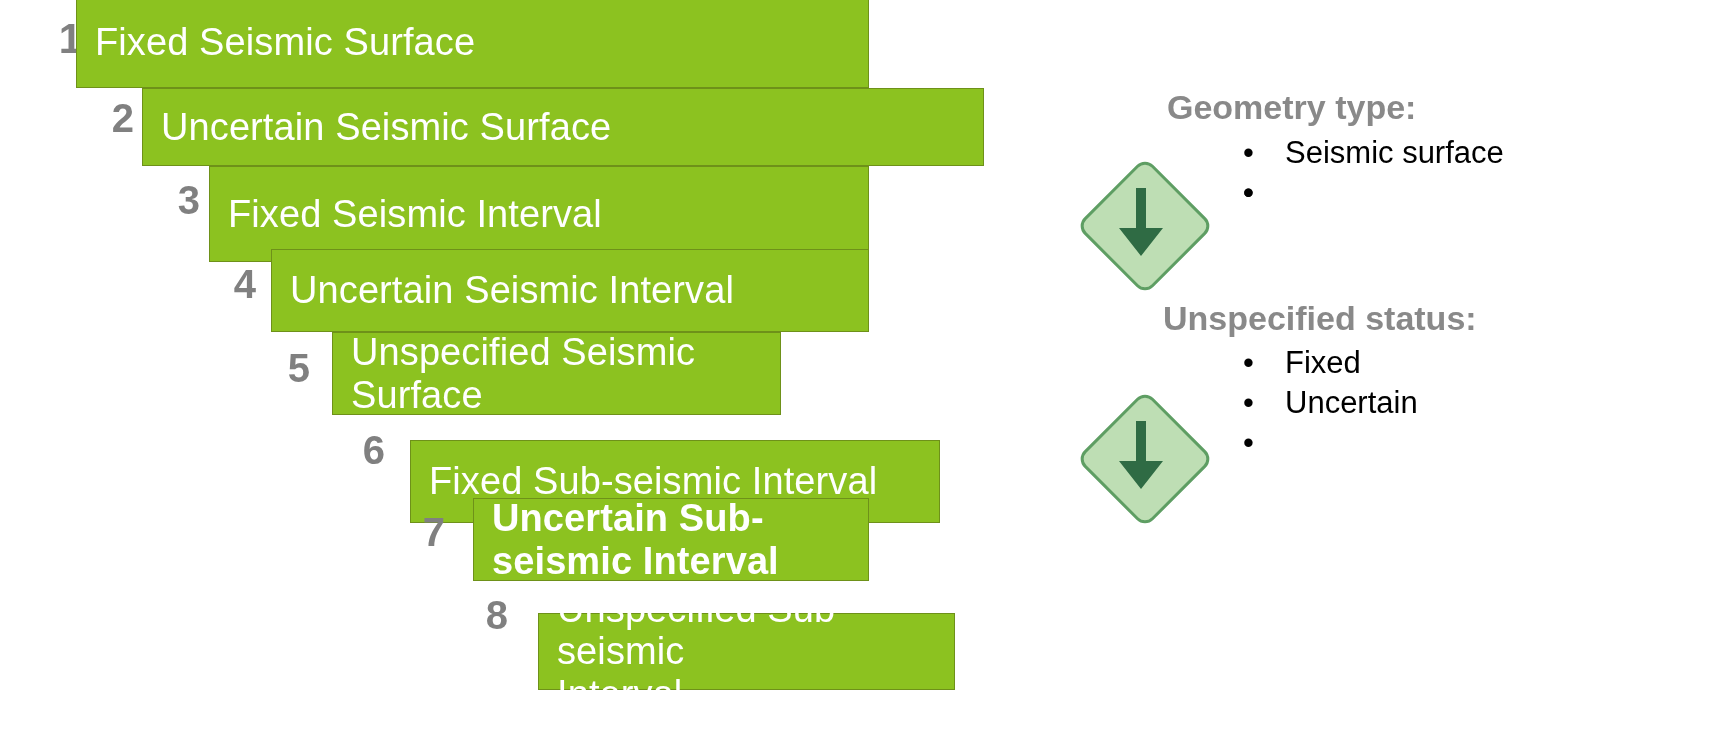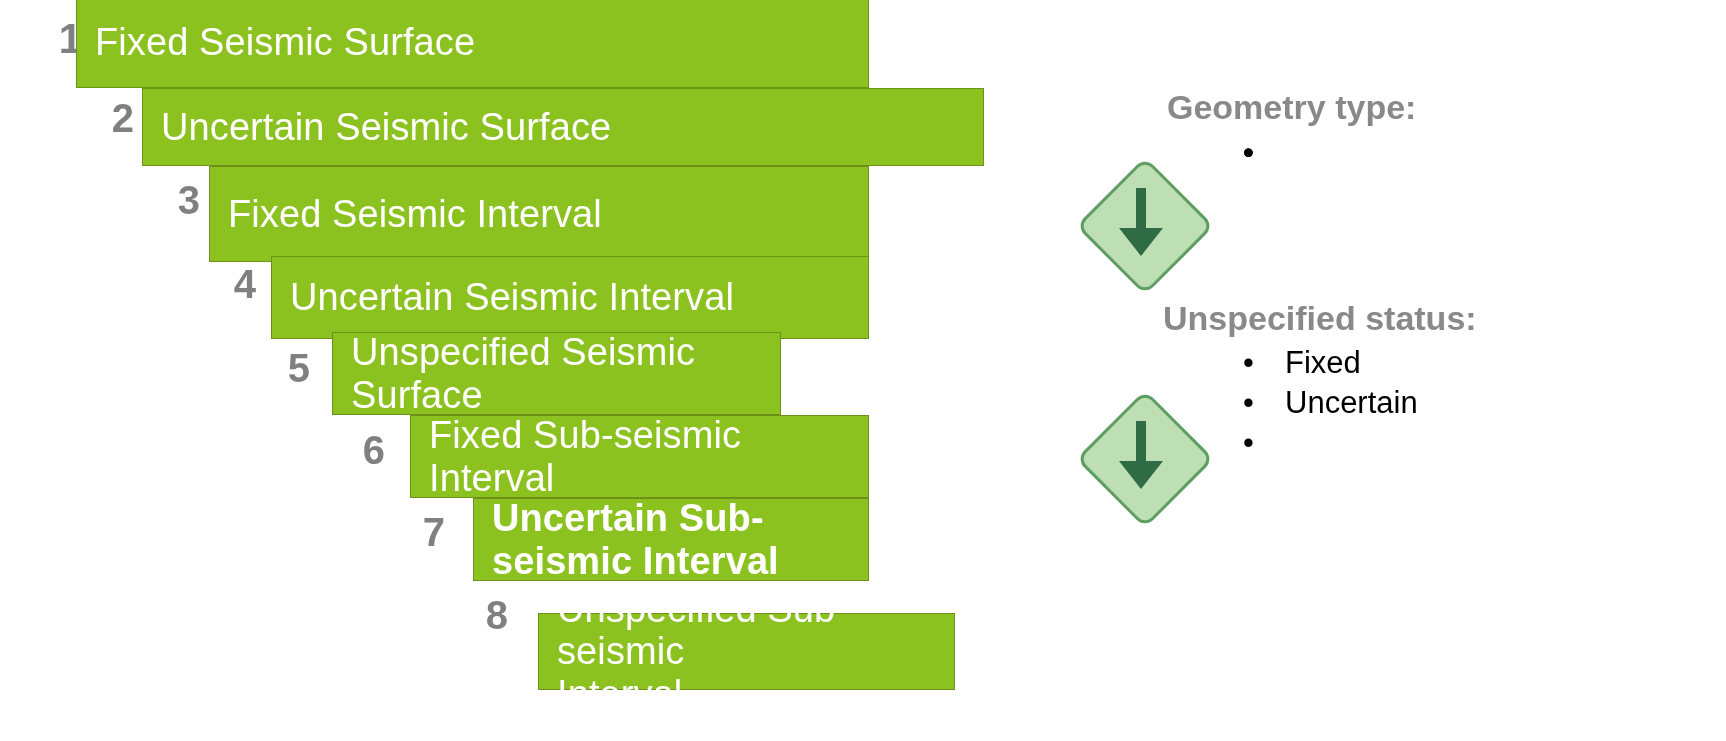--- a/index.html
+++ b/index.html
@@ -85,29 +85,29 @@
       </div>
       <div class="step-number" style="left: 74px; top: 98px; font-size: 40px;">2</div>
       <div class="bar" style="left: 142px; top: 88px; width: 842px; height: 78px;">
         <span class="bar-label">Uncertain Seismic Surface</span>
       </div>
       <div class="step-number" style="left: 140px; top: 180px; font-size: 40px;">3</div>
       <div class="bar" style="left: 209px; top: 166px; width: 660px; height: 96px;">
         <span class="bar-label">Fixed Seismic Interval</span>
       </div>
       <div class="step-number" style="left: 196px; top: 264px; font-size: 40px;">4</div>
-      <div class="bar" style="left: 271px; top: 249px; width: 598px; height: 83px; margin-top: 7px;">
+      <div class="bar" style="left: 271px; top: 249px; width: 598px; height: 83px;">
         <span class="bar-label">Uncertain Seismic Interval</span>
       </div>
       <div class="step-number" style="left: 250px; top: 348px; font-size: 40px;">5</div>
       <div class="bar" style="left: 332px; top: 332px; width: 449px; height: 83px;">
         <span class="bar-label">Unspecified Seismic Surface</span>
       </div>
       <div class="step-number" style="left: 325px; top: 430px; font-size: 40px;">6</div>
-      <div class="bar" style="left: 410px; top: 415px; width: 459px; height: 83px;">
+      <div class="bar" style="left: 410px; top: 440px; width: 530px; height: 83px;">
         <span class="bar-label">Fixed Sub-seismic Interval</span>
       </div>
       <div class="step-number" style="left: 385px; top: 512px; font-size: 40px;">7</div>
       <div class="bar" style="left: 473px; top: 498px; width: 396px; height: 83px; font-weight: bold;">
         <span class="bar-label">Uncertain Sub-seismic Interval</span>
       </div>
       <div class="step-number" style="left: 448px; top: 595px; font-size: 40px;">8</div>
       <div class="bar" style="left: 490px; top: 613px; width: 417px; height: 77px; margin-left: 48px;">
         <span class="bar-label">Unspecified Sub-seismic
 Interval</span>
@@ -116,21 +116,21 @@
 
   <div id="legend">
       <div class="legend-title" style="left: 1135px; top: 90px; margin-left: 32px;">Geometry type:</div>
       <div class="diamond" style="left: 1096px; top: 177px;"></div>
       <div class="diamond-arrow" style="left: 1077px; top: 158px;">
         <svg width="60" height="76" viewBox="0 0 60 76" aria-hidden="true">
           <path d="M25 4 L35 4 L35 44 L52 44 L30 72 L8 44 L25 44 Z" fill="#2F6B44"></path>
         </svg>
       </div>
       <ul class="legend-list" style="left: 1243px; top: 133px;">
-        <li class="legend-item"><span class="bullet">•</span></li>
+        <li class="legend-item"><span class="bullet">•</span><span>Seismic surface</span></li>
         <li class="legend-item"><span class="bullet">•</span></li>
         <li class="legend-item"><span class="bullet">•</span></li>
       </ul>
       <div class="legend-title" style="left: 1163px; top: 301px;">Unspecified status:</div>
       <div class="diamond" style="left: 1096px; top: 410px;"></div>
       <div class="diamond-arrow" style="left: 1077px; top: 391px;">
         <svg width="60" height="76" viewBox="0 0 60 76" aria-hidden="true">
           <path d="M25 4 L35 4 L35 44 L52 44 L30 72 L8 44 L25 44 Z" fill="#2F6B44"></path>
         </svg>
       </div>

